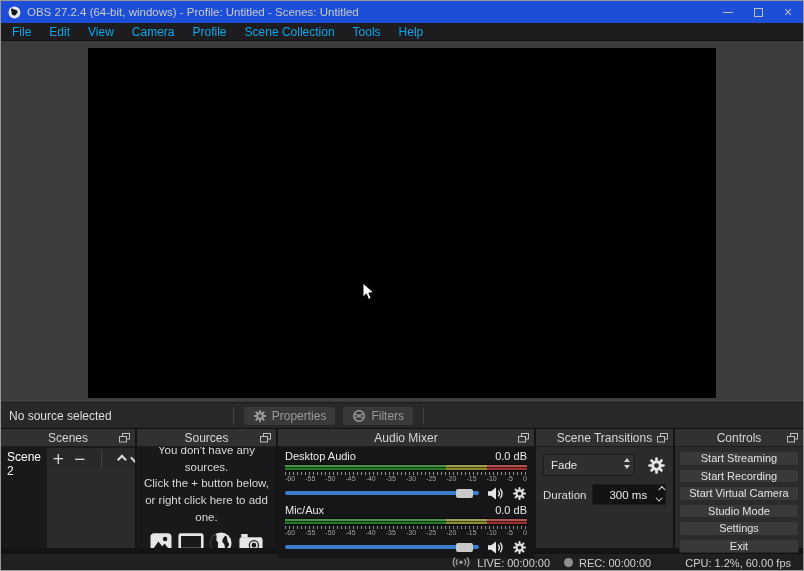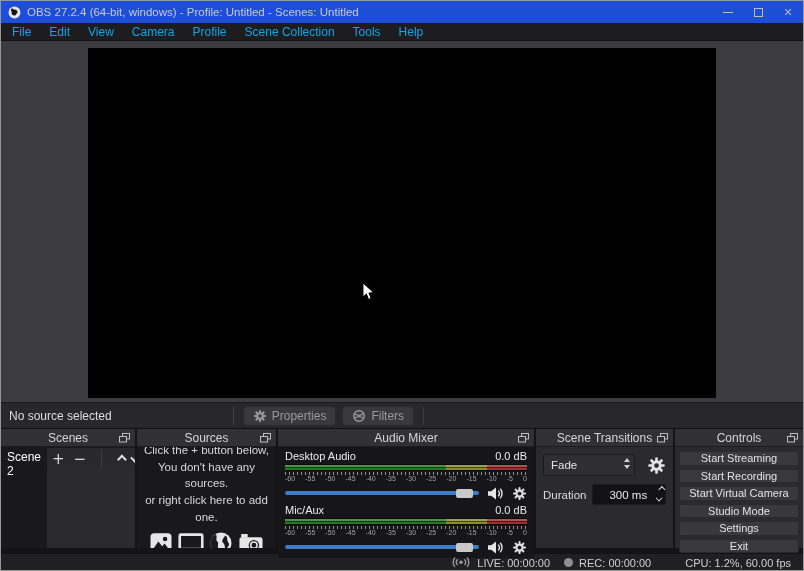--- a/index.html
+++ b/index.html
@@ -197,22 +197,22 @@
     <div class="panel-header">
       <span>Sources</span>
       <svg class="float-icon" viewBox="0 0 11 10">
         <rect x="3.5" y="0.5" width="7" height="5.5" fill="none" stroke="#bdbdbd"></rect>
         <rect x="0.5" y="3.5" width="7" height="5.5" fill="#313134" stroke="#bdbdbd"></rect>
       </svg>
     </div>
     <div class="panel-body">
       <div class="sources-empty">
         <div>
+            <div class="src-line">You don't have any sources.</div>
             <div class="src-line">Click the + button below,</div>
-            <div class="src-line">You don't have any sources.</div>
             <div class="src-line">or right click here to add one.</div>
           </div>
         <div class="src-icons">
           <svg width="24" height="24" viewBox="0 0 16 16">
             <rect x="1" y="1.5" width="14" height="13" rx="2.5" fill="#e6e6e6"></rect>
             <circle cx="10.7" cy="5.4" r="1.5" fill="#19191b"></circle>
             <path d="M2.6 12.3 L6.2 7 L8.8 10.2 L10.4 8.4 L13.4 12.3 Z" fill="#19191b"></path>
           </svg>
           <svg width="26" height="24" viewBox="0 0 18 16">
             <rect x="1.2" y="2.2" width="15.6" height="10" rx="0.8" fill="none" stroke="#e6e6e6" stroke-width="1.8"></rect>

